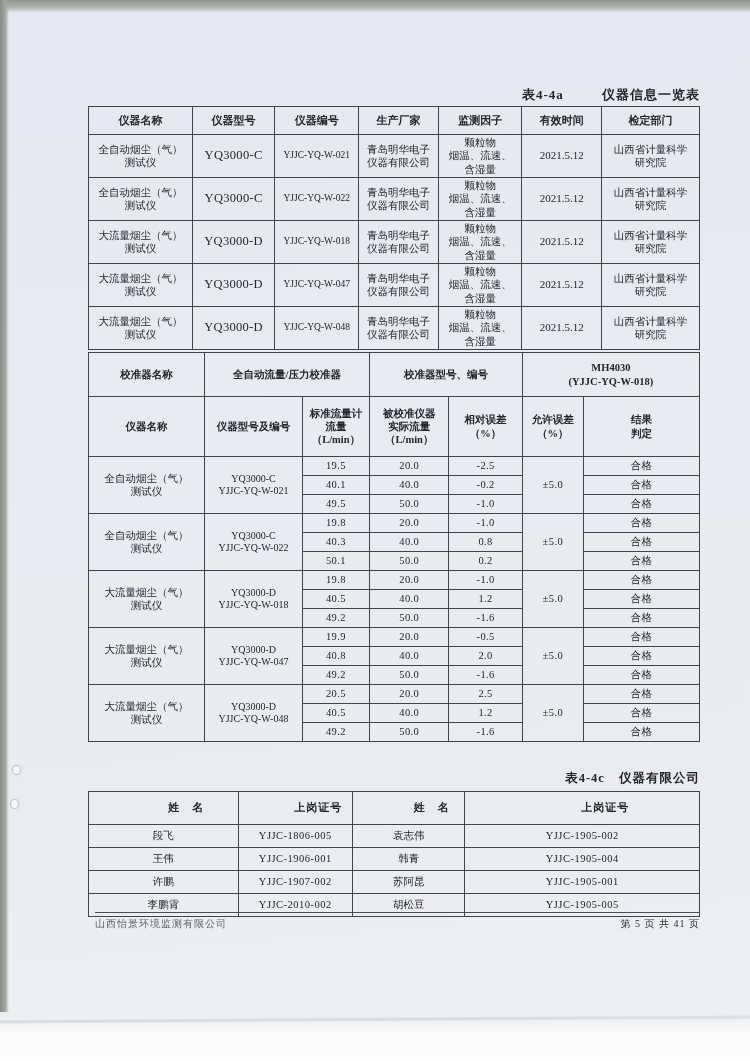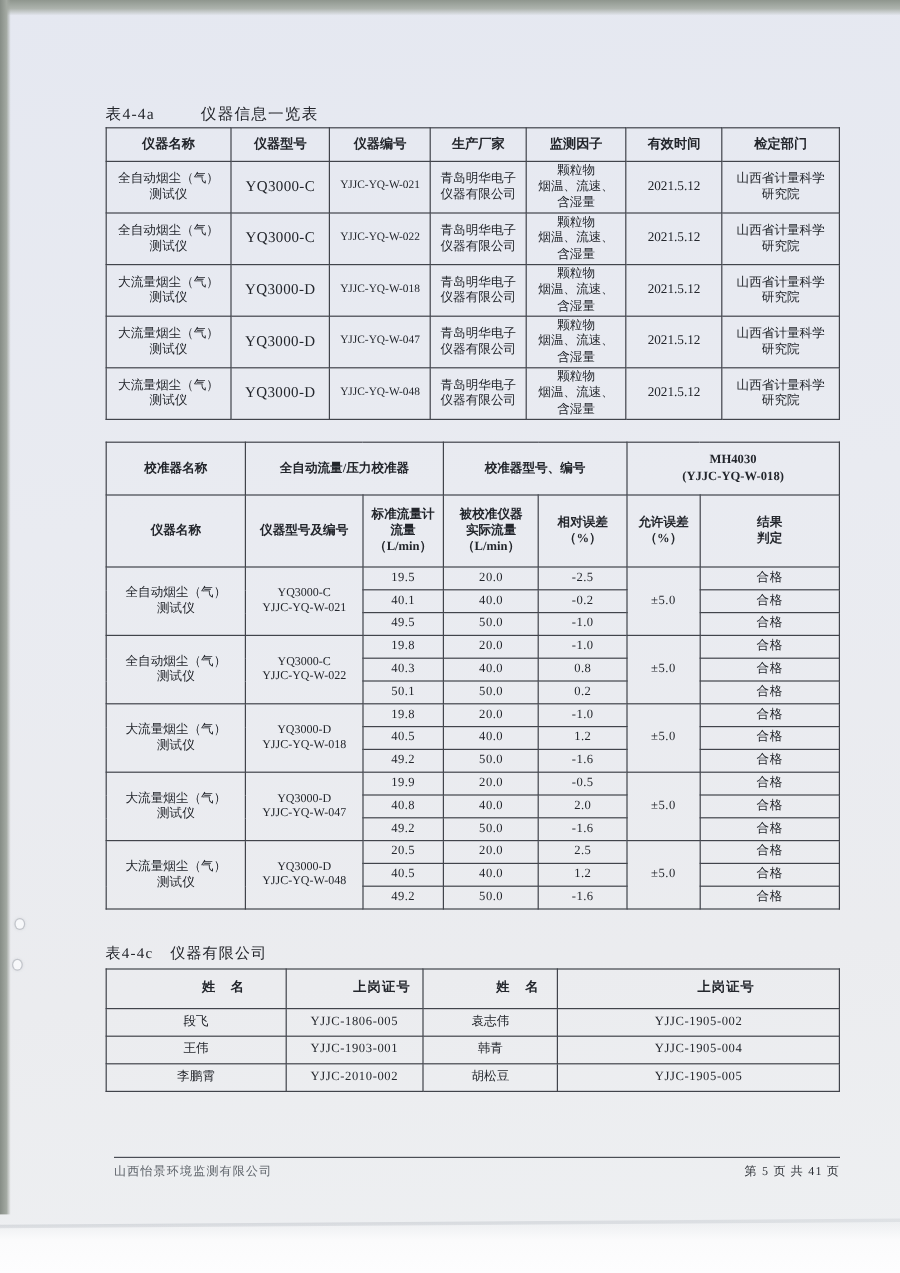--- a/index.html
+++ b/index.html
@@ -20,54 +20,54 @@
   .page-bottom-edge { position: absolute; left: 0; bottom: 40px; width: 100%; height: 3px;
     background: linear-gradient(90deg, #b6bbc2, #cfd3d8); opacity: .5; transform: rotate(-0.4deg); }
   .hole { position: absolute; width: 7px; height: 8px; border-radius: 50%;
     background: #f7f8fa;
     box-shadow: 0 0 0 1px rgba(140,146,155,.35), 0 0 3px rgba(140,146,155,.45); }
   .hole-1 { left: 13px; top: 766px; }
   .hole-2 { left: 11px; top: 800px; }
 
   .content { position: absolute; left: 88px; top: 86px; width: 612px; }
 
-  .caption { text-align: left; font-weight: normal; font-size: 13px;
+  .caption { text-align: right; font-weight: bold; font-size: 13px;
     letter-spacing: 1px; color: #23252b; }
   .caption .t2 { margin-left: 34px; }
   .caption-b { margin-top: 9px; font-size: 12.5px; }
   .caption-b .t2 { margin-left: 10px; }
   .caption-c { margin-top: 28px; font-size: 12.5px; }
   .caption-c .t2 { margin-left: 10px; }
 
   table { width: 100%; border-collapse: collapse; table-layout: fixed; }
   th, td { border: 1px solid #41444b; text-align: center; vertical-align: middle;
     white-space: pre-line; padding: 1px 2px; line-height: 1.25; overflow: hidden; }
   th { font-weight: bold; }
 
   .tbl-a { margin-top: 2px; }
   .tbl-a th { height: 28px; font-size: 11px; }
   .tbl-a td { height: 43px; font-size: 10.5px; }
   .tbl-a td.c-model { font-size: 12.5px; letter-spacing: .3px; }
   .tbl-a td.c-serial { font-size: 9.5px; }
   .tbl-a td.c-date { font-size: 11px; }
 
-  .tbl-b { margin-top: 18px; }
+  .tbl-b { margin-top: 2px; }
   .tbl-b th { font-size: 10.5px; }
   .tbl-b .hr1 th { height: 44px; }
   .tbl-b .hr2 th { height: 60px; }
   .tbl-b td { height: 19px; font-size: 10.5px; letter-spacing: .4px; }
   .tbl-b td.cell-name { letter-spacing: 0; }
   .tbl-b td.cell-model { font-size: 10px; letter-spacing: 0; }
 
   .tbl-c { margin-top: 4px; }
   .tbl-c th { height: 33px; font-size: 11px; letter-spacing: 1px; padding-left: 48px; }
   .tbl-c td { height: 23px; font-size: 10.5px; }
   .tbl-c td.c-cert { letter-spacing: .5px; }
 
-  .footer { position: absolute; left: 95px; top: 964px; width: 605px;
+  .footer { position: absolute; left: 95px; top: 912px; width: 605px;
     border-top: 1px solid #4a4e55; padding-top: 4px;
     display: flex; justify-content: space-between; align-items: flex-start;
     font-size: 10px; }
   .footer .company { color: #5d6269; letter-spacing: 1px; }
   .footer .pageinfo { color: #2e3238; letter-spacing: 1px; }
 </style>
 </head>
 <body>
 
 <div class="page">
@@ -357,23 +357,29 @@
       </thead>
       <tbody id="tbody-c">
           <tr>
             <td>段飞</td>
             <td class="c-cert">YJJC-1806-005</td>
             <td>袁志伟</td>
             <td class="c-cert">YJJC-1905-002</td>
           </tr>
           <tr>
             <td>王伟</td>
-            <td class="c-cert">YJJC-1903-001</td>
+            <td class="c-cert">YJJC-1906-001</td>
             <td>韩青</td>
             <td class="c-cert">YJJC-1905-004</td>
+          </tr>
+          <tr>
+            <td>许鹏</td>
+            <td class="c-cert">YJJC-1907-002</td>
+            <td>苏阿昆</td>
+            <td class="c-cert">YJJC-1905-001</td>
           </tr>
           <tr>
             <td>李鹏霄</td>
             <td class="c-cert">YJJC-2010-002</td>
             <td>胡松豆</td>
             <td class="c-cert">YJJC-1905-005</td>
           </tr>
         </tbody>
     </table>
 

